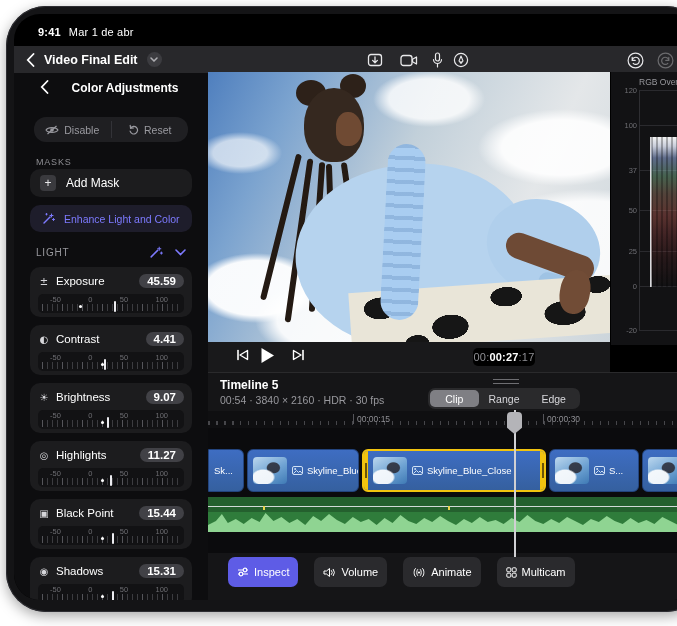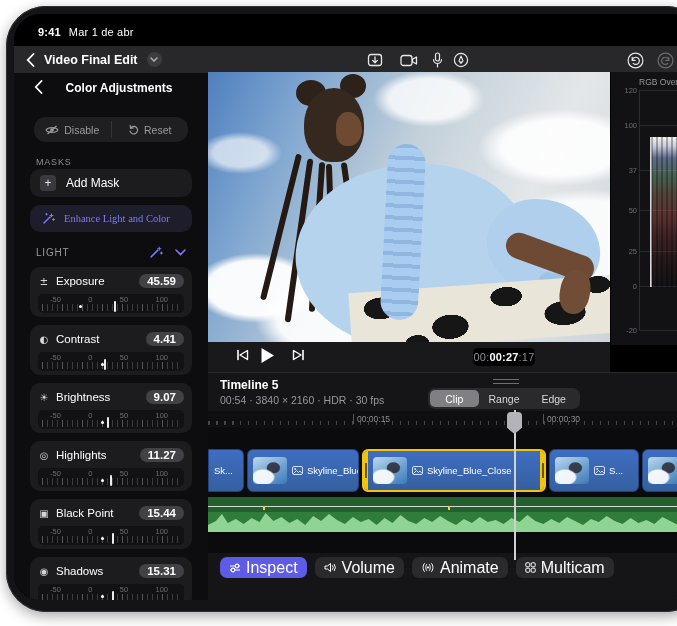--- a/index.html
+++ b/index.html
@@ -23,33 +23,33 @@
   .tb-title { font-size:12.5px; font-weight:bold; color:#fff; }
   .dd-circle { width:15px; height:15px; border-radius:50%; background:#3c3c40; display:flex; align-items:center; justify-content:center; }
   .tb-ic { position:absolute; top:5px; width:18px; height:18px; display:flex; align-items:center; justify-content:center; }
   .dim { opacity:.35; }
 
   svg.ic { display:block; }
   svg.ic * { vector-effect:non-scaling-stroke; }
 
   
   .panel { position:absolute; left:0; top:59px; width:194px; bottom:0; background:#0d0d0f; }
-  .panel-header { position:absolute; left:8px; top:0; width:100%; height:30px; }
+  .panel-header { position:absolute; left:14px; top:0; width:100%; height:30px; }
   .panel-back { position:absolute; left:12px; top:7px; }
   .panel-title { position:absolute; width:100%; text-align:center; top:8px; font-size:12px; font-weight:bold; }
   .seg2 { position:absolute; left:20px; top:44px; width:154px; height:25px; background:#1f1f22; border-radius:12px; display:flex; }
   .seg2 .half { flex:1; display:flex; align-items:center; justify-content:center; gap:5px; color:#9a9aa0; font-size:10.5px; }
   .seg2 .div { width:1px; background:#333338; margin:4px 0; }
   .masks-label { position:absolute; left:22px; top:84px; font-size:9px; letter-spacing:.8px; color:#8e8e93; }
   .card { background:#1c1c1e; border-radius:10px; }
   .addmask { position:absolute; left:16px; top:96px; width:162px; height:28px; display:flex; align-items:center; gap:10px; padding-left:10px; }
   .plusbox { width:16px; height:16px; border-radius:4px; background:#3a3a3e; color:#e8e8ea; font-size:12px; display:flex; align-items:center; justify-content:center; }
   .addmask-label { font-size:12px; color:#fff; }
   .enhance { position:absolute; left:16px; top:132px; width:162px; height:27px; background:#1e1d2b; border-radius:10px;
-    display:flex; align-items:center; gap:9px; padding-left:12px; color:#7d7aff; font-size:10.5px;font-family:Liberation Serif, serif; }
+    display:flex; align-items:center; gap:9px; padding-left:12px; color:#7d7aff; font-size:10.5px; }
   .light-row { position:absolute; left:22px; top:172px; width:150px; display:flex; align-items:center; }
   .light-label { font-size:10px; letter-spacing:.8px; color:#98989d; flex:1; }
   .light-icons { display:flex; gap:12px; align-items:center; color:#7d7aff; }
 
   
   .slider-card { position:absolute; left:16px; width:162px; height:50px; background:#1c1c1e; border-radius:10px; padding:5px 8px 0; }
   .s0{top:194px}.s1{top:252px}.s2{top:310px}.s3{top:368px}.s4{top:426px}.s5{top:484px}
   .srow { display:flex; align-items:center; height:18px; gap:6px; }
   .sglyph { font-size:10px; color:#d6d6da; width:12px; text-align:center; font-family:"DejaVu Sans",sans-serif; }
   .sname { font-size:11.5px; color:#fff; flex:1; }
@@ -174,22 +174,22 @@
   .vol-line { position:absolute; left:0; top:9px; width:100%; height:1px; background:rgba(240,240,244,.85); }
   .wave { position:absolute; left:0; bottom:0; width:100%; height:23px; }
   .peak { position:absolute; width:2px; height:4px; background:#e8d44d; bottom:22px; }
   .p1{left:55px}.p2{left:240px}
 
   .playhead-line { position:absolute; left:306px; top:37px; width:1.5px; height:150px; background:#d0d0d3; }
   .playhead-handle { position:absolute; left:299px; top:39px; width:15px; height:22px; background:#b4b4b8;
     border-radius:4px 4px 3px 3px; clip-path:polygon(0 0,100% 0,100% 72%,50% 100%,0 72%); }
 
   .tl-toolbar { position:absolute; left:12px; top:184px; display:flex; gap:8px; }
-  .tbtn { height:21px; border-radius:7px; background:#2a2a2d; color:#fff; font-size:16px;
-    display:flex; align-items:center; gap:5px; padding:0 9px; }
+  .tbtn { height:30px; border-radius:7px; background:#2a2a2d; color:#fff; font-size:11px;
+    display:flex; align-items:center; gap:5px; padding:0 9px;margin-left:8px; }
   .tbtn.primary { background:#5e5ce6; }
 </style>
 </head>
 <body>
 
 <div class="device">
   <div class="cam-dot"></div>
   <div class="screen">
 
     <div class="statusbar">

